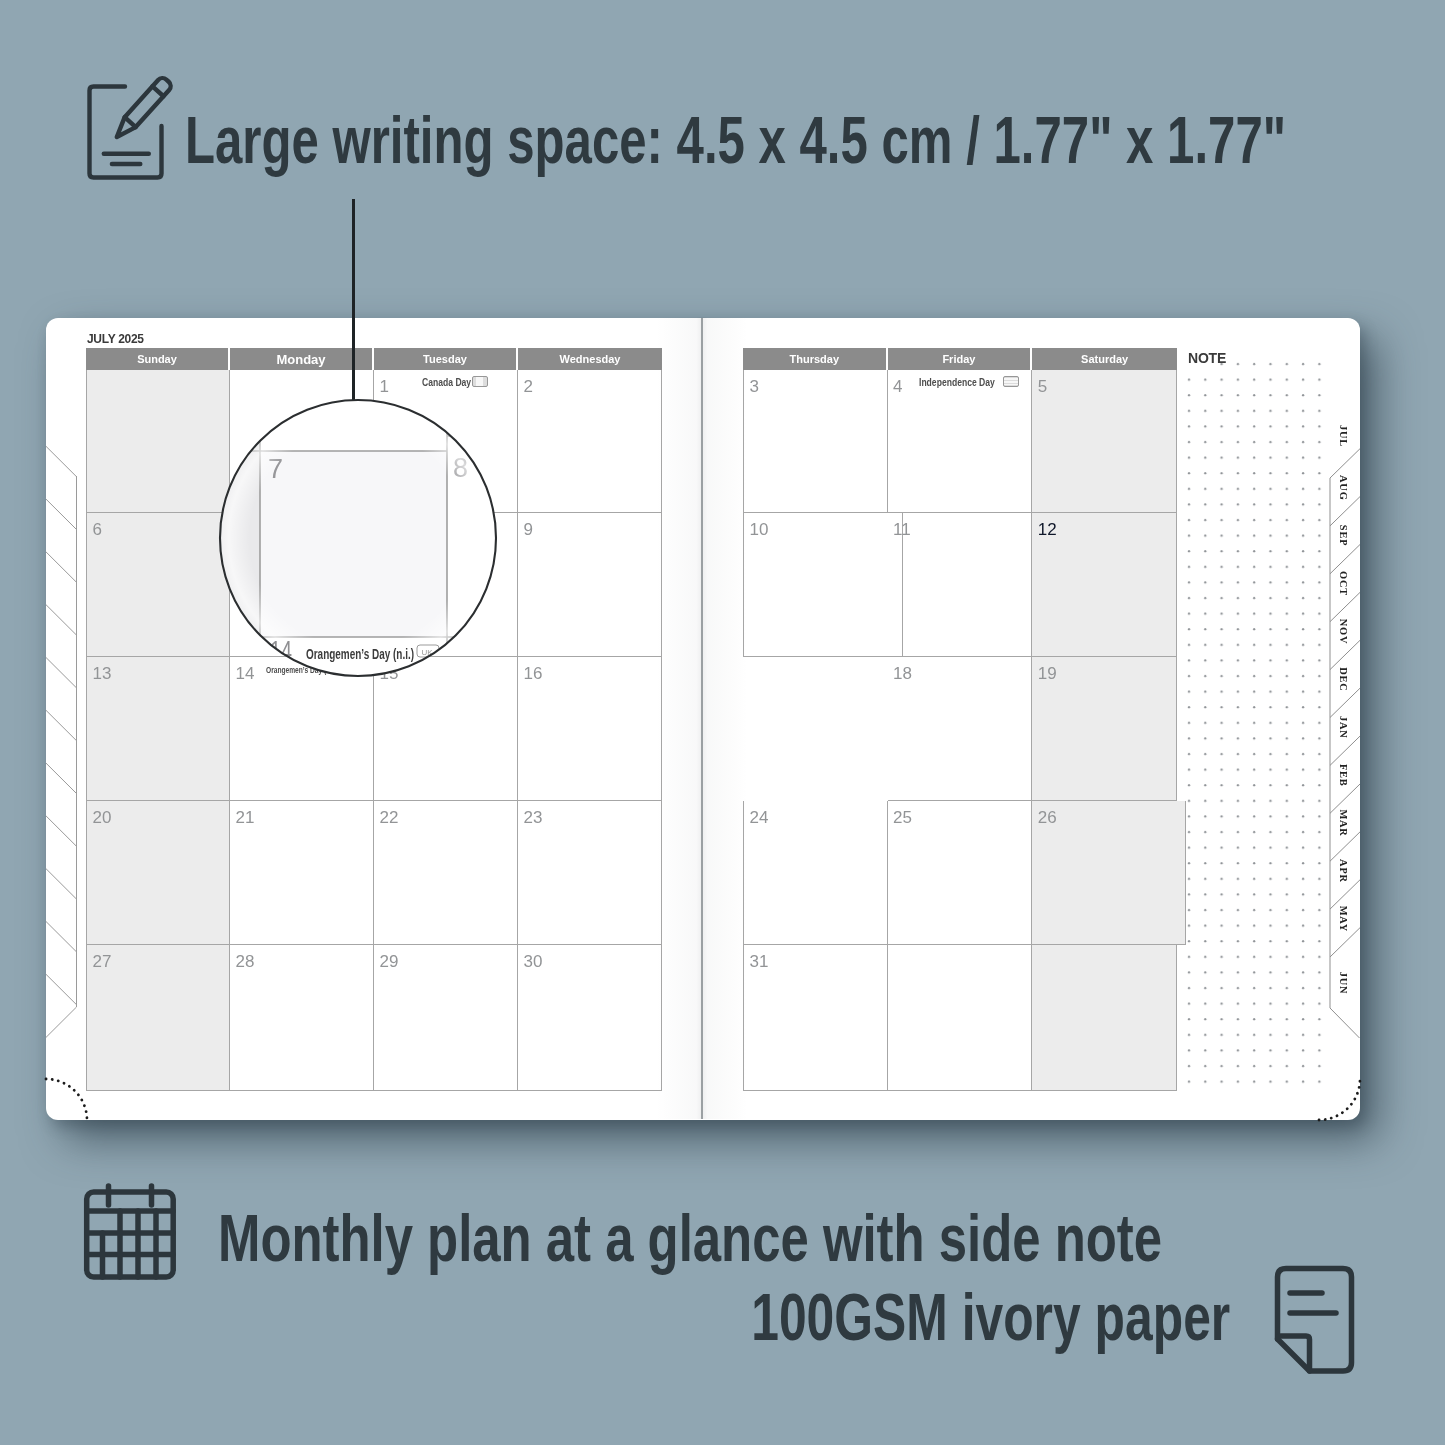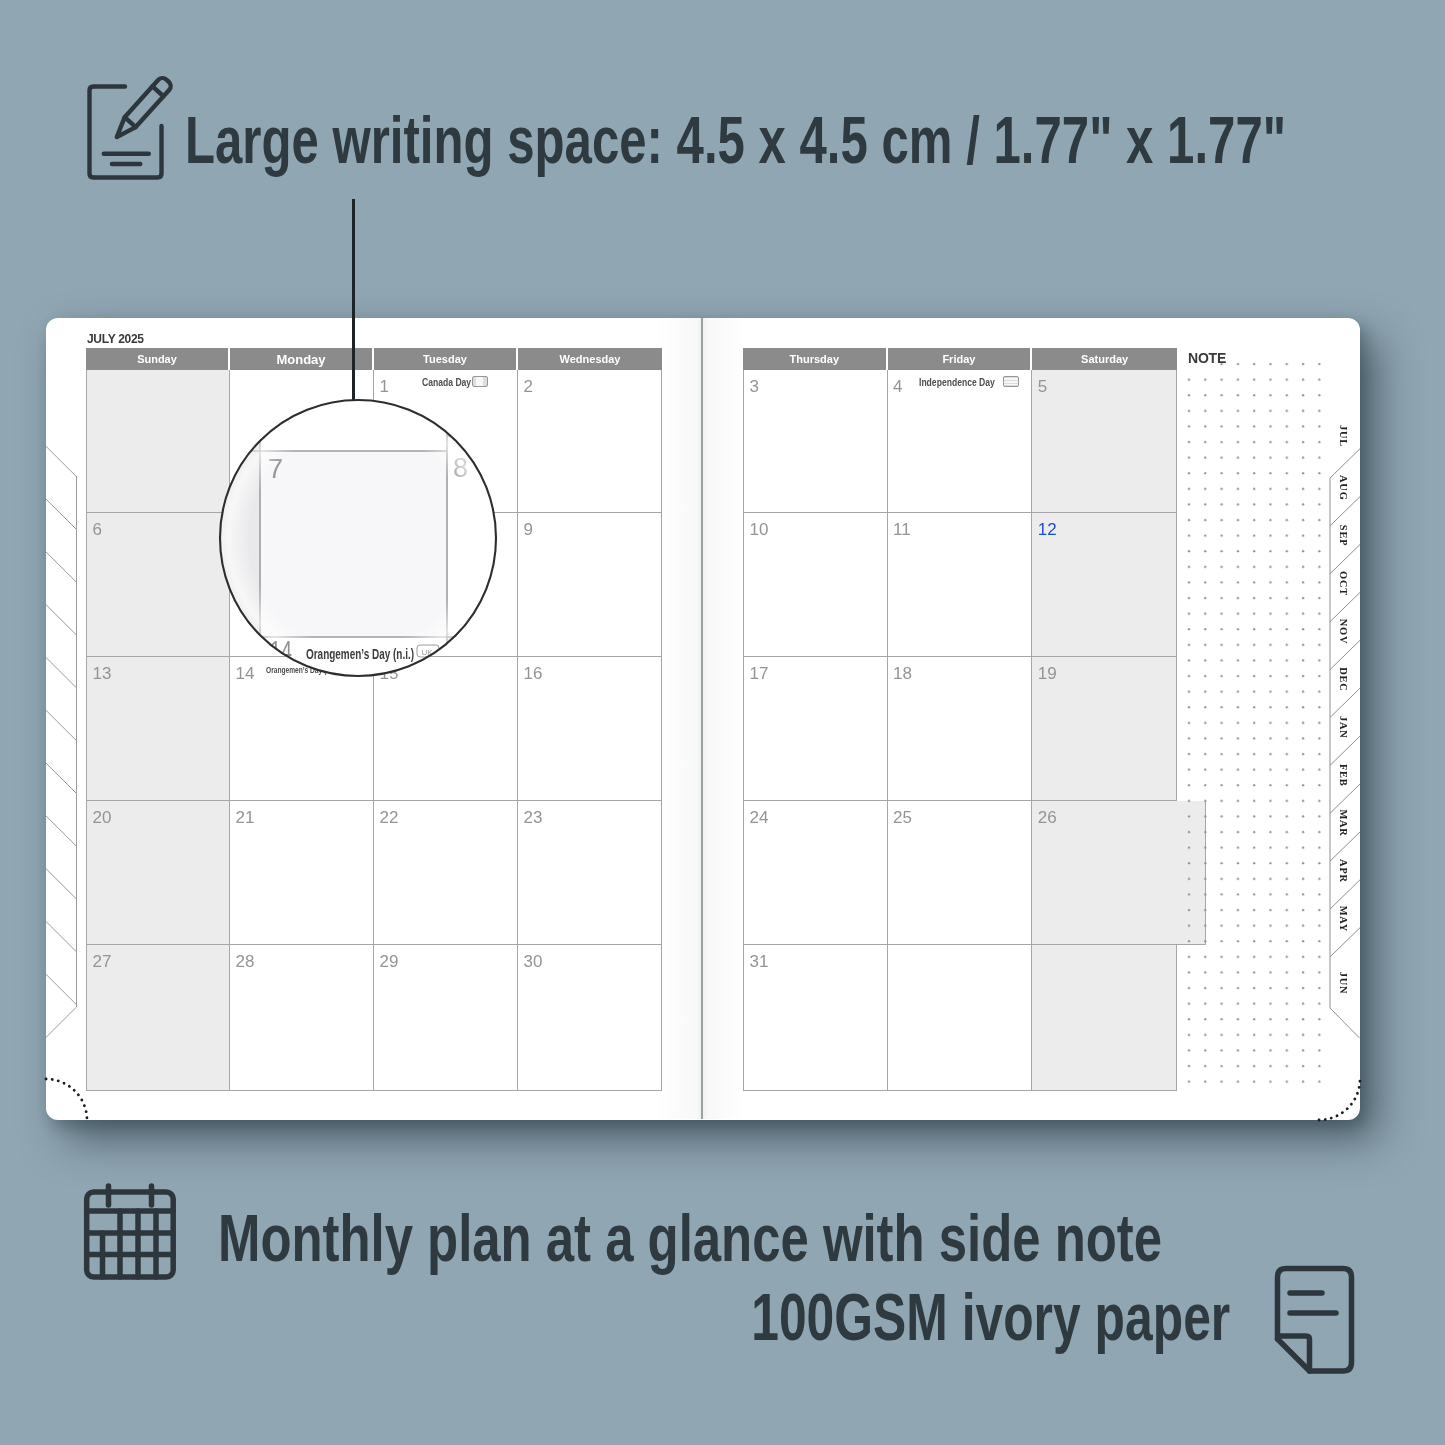--- a/index.html
+++ b/index.html
@@ -116,45 +116,42 @@
       <span style="position:absolute;left:5.5px;top:6.5px;font-size:17px;color:#929496;">3</span>
     </div>
     <div style="position: absolute; left: 144.6px; top: 0px; width: 144.6px; height: 143px; box-sizing: border-box; border-right: 1px solid rgb(166, 166, 166); border-bottom: 1px solid rgb(166, 166, 166);">
       <span style="position:absolute;left:5.5px;top:6.5px;font-size:17px;color:#929496;">4</span>
       <span style="position:absolute;left:31px;top:5.5px;font-size:11px;font-weight:bold;color:#4e4e4e;transform:scaleX(0.78);transform-origin:0 0;white-space:nowrap;">Independence Day</span>
       <span style="position:absolute;left:115px;top:6px;width:14px;height:8.5px;border:1px solid #979797;border-radius:2px;background:repeating-linear-gradient(180deg,#dcdcdc 0 1.4px,#f7f7f7 1.4px 2.8px);"></span>
     </div>
     <div style="position: absolute; left: 289.2px; top: 0px; width: 144.6px; height: 143px; box-sizing: border-box; border-right: 1px solid rgb(166, 166, 166); border-bottom: 1px solid rgb(166, 166, 166); background: rgb(236, 236, 236);">
       <span style="position:absolute;left:5.5px;top:6.5px;font-size:17px;color:#929496;">5</span>
     </div>
-    <div style="position: absolute; left: 0px; top: 143px; width: 145px; height: 144px; box-sizing: border-box; border-right: 1px solid rgb(166, 166, 166); border-bottom: 1px solid rgb(166, 166, 166); border-left: 1px solid rgb(166, 166, 166);">
+    <div style="position: absolute; left: 0px; top: 143px; width: 160px; height: 144px; box-sizing: border-box; border-right: 1px solid rgb(166, 166, 166); border-bottom: 1px solid rgb(166, 166, 166); border-left: 1px solid rgb(166, 166, 166);">
       <span style="position:absolute;left:5.5px;top:6.5px;font-size:17px;color:#929496;">10</span>
     </div>
     <div style="position: absolute; left: 144.6px; top: 143px; width: 144.6px; height: 144px; box-sizing: border-box; border-right: 1px solid rgb(166, 166, 166); border-bottom: 1px solid rgb(166, 166, 166);">
       <span style="position:absolute;left:5.5px;top:6.5px;font-size:17px;color:#929496;">11</span>
     </div>
     <div style="position: absolute; left: 289.2px; top: 143px; width: 144.6px; height: 144px; box-sizing: border-box; border-right: 1px solid rgb(166, 166, 166); border-bottom: 1px solid rgb(166, 166, 166); background: rgb(236, 236, 236);">
-      <span style="position:absolute;left:5.5px;top:6.5px;font-size:17px;color:#1d4ed8;">12</span>
-    </div>
-    <div style="position: absolute; left: 0px; top: 287px; width: 144.6px; height: 144px; box-sizing: border-box; border-right: 1px solid rgb(166, 166, 166); border-bottom: 1px solid rgb(166, 166, 166); border-left: 1px solid rgb(166, 166, 166);">
-      <span style="position:absolute;left:5.5px;top:6.5px;font-size:17px;color:#929496;">17</span>
+      <span style="position:absolute;left:5.5px;top:6.5px;font-size:17px;color:#0f172a;">12</span>
     </div>
     <div style="position: absolute; left: 144.6px; top: 287px; width: 144.6px; height: 144px; box-sizing: border-box; border-right: 1px solid rgb(166, 166, 166); border-bottom: 1px solid rgb(166, 166, 166);">
       <span style="position:absolute;left:5.5px;top:6.5px;font-size:17px;color:#929496;">18</span>
     </div>
     <div style="position: absolute; left: 289.2px; top: 287px; width: 144.6px; height: 144px; box-sizing: border-box; border-right: 1px solid rgb(166, 166, 166); border-bottom: 1px solid rgb(166, 166, 166); background: rgb(236, 236, 236);">
       <span style="position:absolute;left:5.5px;top:6.5px;font-size:17px;color:#929496;">19</span>
     </div>
     <div style="position: absolute; left: 0px; top: 431px; width: 144.6px; height: 144px; box-sizing: border-box; border-right: 1px solid rgb(166, 166, 166); border-bottom: 1px solid rgb(166, 166, 166); border-left: 1px solid rgb(166, 166, 166);">
       <span style="position:absolute;left:5.5px;top:6.5px;font-size:17px;color:#929496;">24</span>
     </div>
     <div style="position: absolute; left: 144.6px; top: 431px; width: 144.6px; height: 144px; box-sizing: border-box; border-right: 1px solid rgb(166, 166, 166); border-bottom: 1px solid rgb(166, 166, 166);">
       <span style="position:absolute;left:5.5px;top:6.5px;font-size:17px;color:#929496;">25</span>
     </div>
-    <div style="position: absolute; left: 289.2px; top: 431px; width: 174px; height: 144px; box-sizing: border-box; border-right: 1px solid rgb(166, 166, 166); border-bottom: 1px solid rgb(166, 166, 166); background: rgb(236, 236, 236);">
+    <div style="position: absolute; left: 289.2px; top: 431px; width: 154px; height: 144px; box-sizing: border-box; border-right: 1px solid rgb(166, 166, 166); border-bottom: 1px solid rgb(166, 166, 166); background: rgb(236, 236, 236);">
       <span style="position:absolute;left:5.5px;top:6.5px;font-size:17px;color:#929496;">26</span>
     </div>
     <div style="position: absolute; left: 0px; top: 575px; width: 144.6px; height: 146px; box-sizing: border-box; border-right: 1px solid rgb(166, 166, 166); border-bottom: 1px solid rgb(166, 166, 166); border-left: 1px solid rgb(166, 166, 166);">
       <span style="position:absolute;left:5.5px;top:6.5px;font-size:17px;color:#929496;">31</span>
     </div>
     <div style="position: absolute; left: 144.6px; top: 575px; width: 144.6px; height: 146px; box-sizing: border-box; border-right: 1px solid rgb(166, 166, 166); border-bottom: 1px solid rgb(166, 166, 166);"></div>
     <div style="position: absolute; left: 289.2px; top: 575px; width: 144.6px; height: 146px; box-sizing: border-box; border-right: 1px solid rgb(166, 166, 166); border-bottom: 1px solid rgb(166, 166, 166); background: rgb(236, 236, 236);"></div>
   </div>
 
 <div class="abs" style="left:1188px;top:349.5px;font-size:14px;font-weight:bold;color:#3a3a3a;letter-spacing:-0.2px;z-index:6;">NOTE</div>

